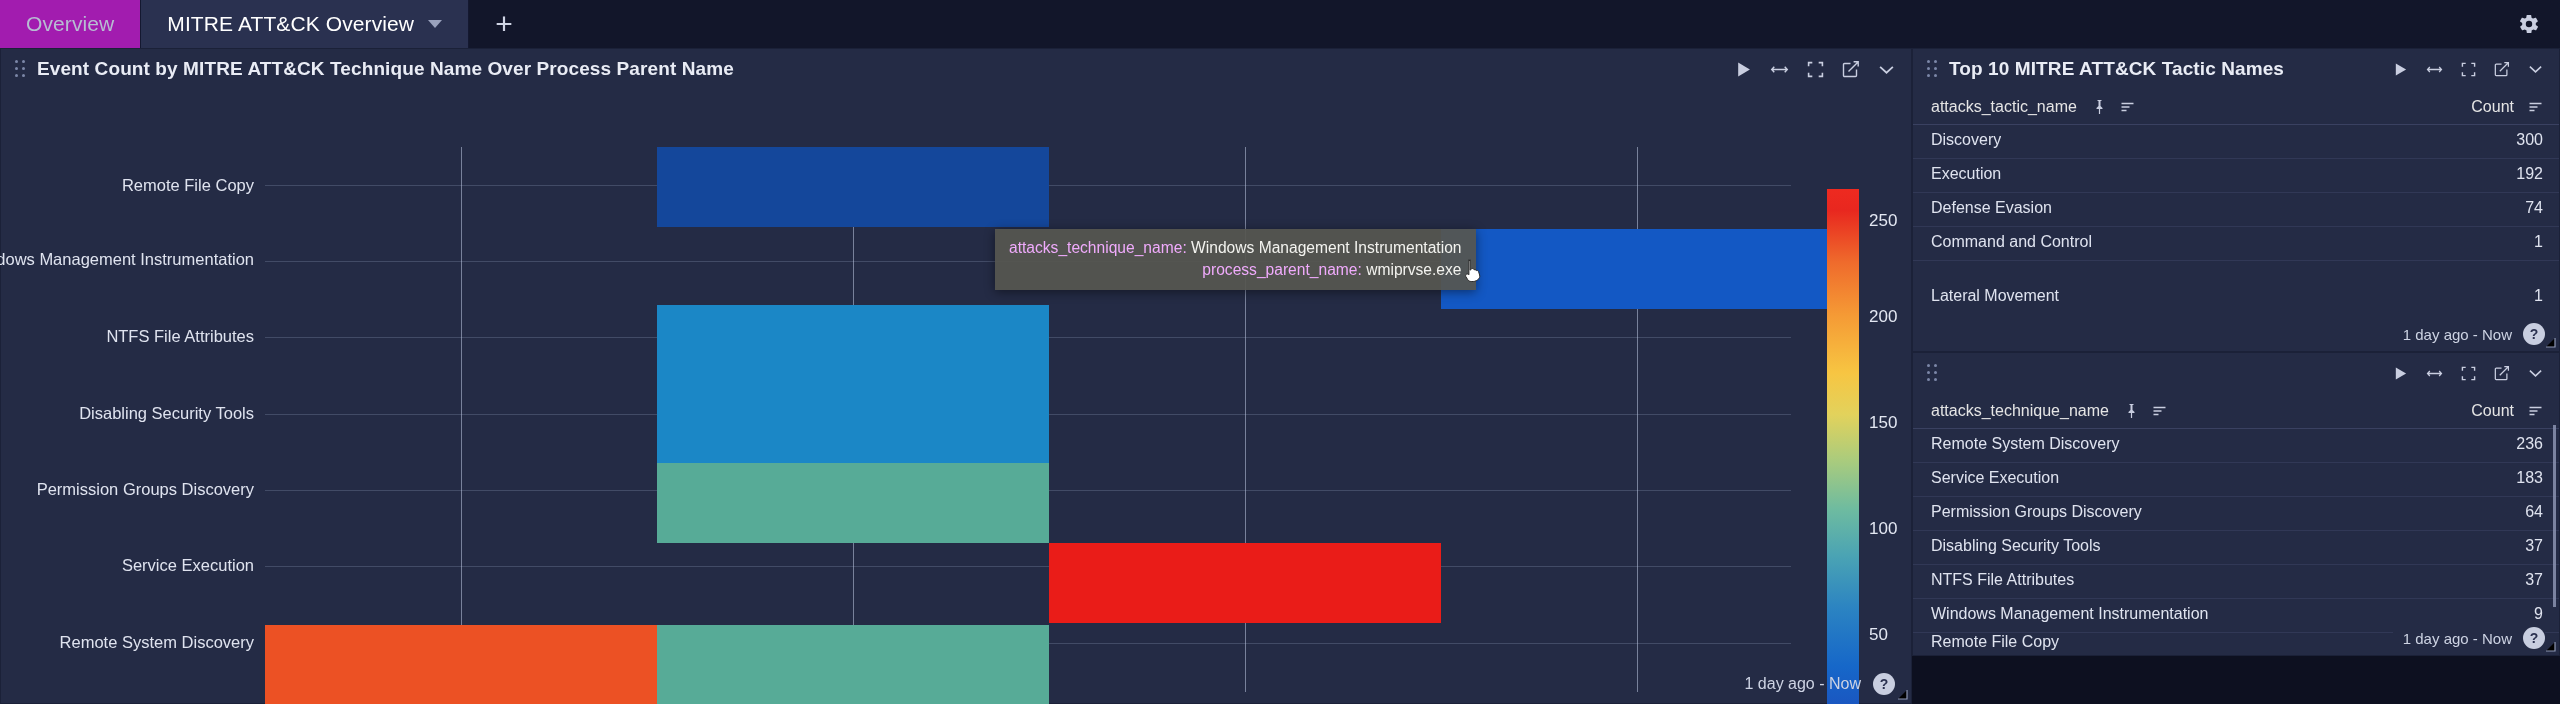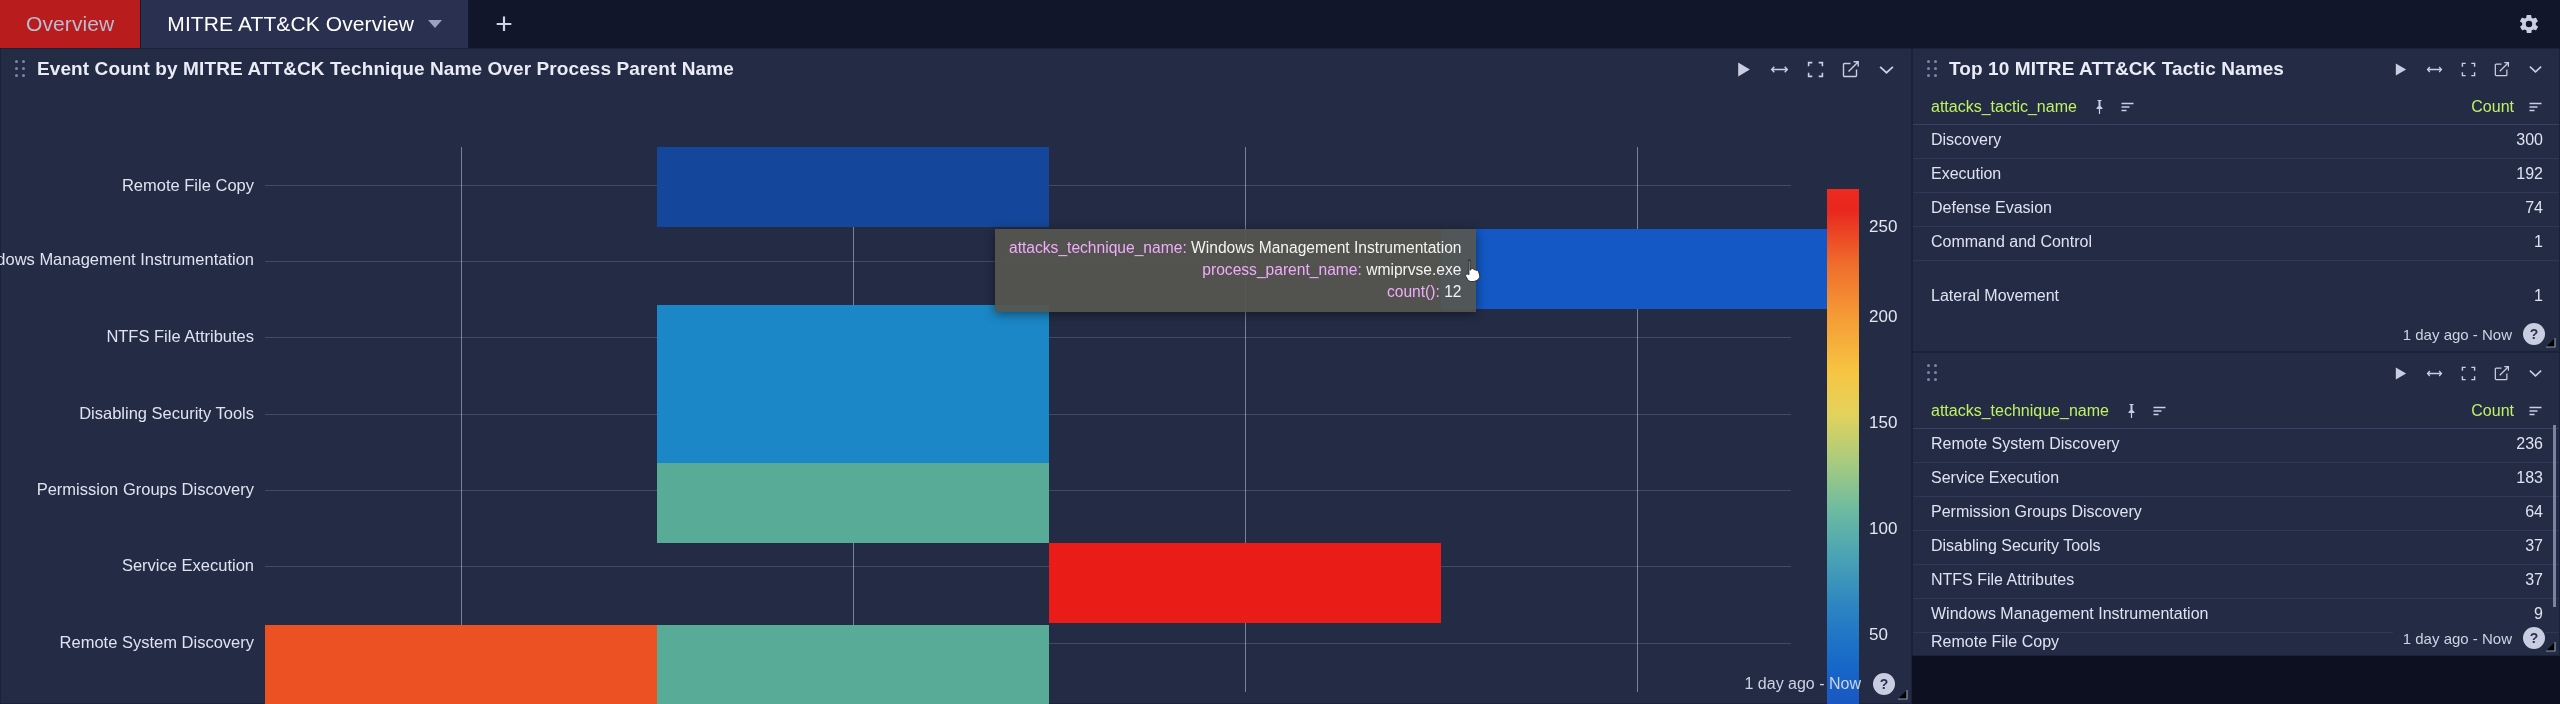--- a/index.html
+++ b/index.html
@@ -18,21 +18,21 @@
     display: flex; align-items: stretch;
   }
   .tab {
     display: flex; align-items: center; gap: 14px;
     padding: 0 26px;
     font-size: 21px; color: #cfd4e4;
     letter-spacing: .1px;
     cursor: pointer;
     border-right: 1px solid #141830;
   }
-  .tab.inactive { background: #b91c1c; color: #b7bdd2; }
+  .tab.inactive { background: #a21caf; color: #b7bdd2; }
   .tab.active { background: #2a3150; color: #ffffff; }
   .caret {
     width: 0; height: 0;
     border-left: 7px solid transparent;
     border-right: 7px solid transparent;
     border-top: 8px solid #9aa2bd;
     display: inline-block;
   }
   .tab-add {
     display: flex; align-items: center; justify-content: center;
@@ -159,21 +159,21 @@
   .side-panel.p1 { height: 328px; }
   .side-panel.p2 { height: 328px; }
 
   .tbl-head {
     display: flex; align-items: center;
     height: 36px;
     padding: 0 16px 0 18px;
     border-bottom: 1px solid #3a4161;
   }
   .tbl-head .colname {
-    font-size: 16px; color: #bef264; white-space: nowrap;
+    font-size: 16px; color: #e5e5e5; white-space: nowrap;
   }
   .tbl-head .hgap { flex: 1; }
   .sort-ic { margin-left: 14px; cursor: pointer; display:flex; align-items:center; }
   .pin-ic { margin-left: 16px; cursor: pointer; display:flex; align-items:center; }
 
   .tbl-row {
     display: flex; align-items: center;
     height: 34px;
     padding: 0 16px 4px 18px;
     border-bottom: 1px solid #313856;
@@ -300,34 +300,30 @@
 
         <div class="tooltip" style="left:730px; top:82px;">
           <div>
             <span class="k">attacks_technique_name:</span>
             <span>Windows Management Instrumentation</span>
           </div>
           <div>
             <span class="k">process_parent_name:</span>
             <span>wmiprvse.exe</span>
           </div>
-          <div>
-            <span class="k">count():</span>
-            <span>12</span>
-          </div>
         </div>
 
         <svg class="cursor-ptr" viewBox="0 0 17 24" style="left:1200px; top:112px;">
           <path fill="#ffffff" stroke="#2b2b2b" stroke-width="1" d="M3.5 1.2c1 0 1.6.7 1.6 1.6v8.4l1.5-1.4c.8-.6 1.9-.3 2.3.5l.2.5c.9-.4 1.9 0 2.3.8.9-.3 1.9.2 2.2 1.1l1 3.3c.5 1.8-.2 3.7-1.8 4.7l-1.4.9c-1 .6-2.1.9-3.2.9H6.2c-1.4 0-2.7-.7-3.5-1.9L.9 17.7c-.5-.8-.3-1.9.5-2.4.6-.4 1.4-.4 2 .1l.5.4V2.8c0-.9.7-1.6 1.6-1.6z"></path>
         </svg>
       </div>
 
       <div class="cbar-wrap">
         <div class="cbar"></div>
-        <div class="cbar-tick" style="top:38px;">250</div>
+        <div class="cbar-tick" style="top:32px;">250</div>
         <div class="cbar-tick" style="top:128px;">200</div>
         <div class="cbar-tick" style="top:234px;">150</div>
         <div class="cbar-tick" style="top:340px;">100</div>
         <div class="cbar-tick" style="top:446px;">50</div>
       </div>
     </div>
 
     <div class="panel-foot">
       <span>1 day ago - Now</span>
       <span class="q-badge">?</span>

